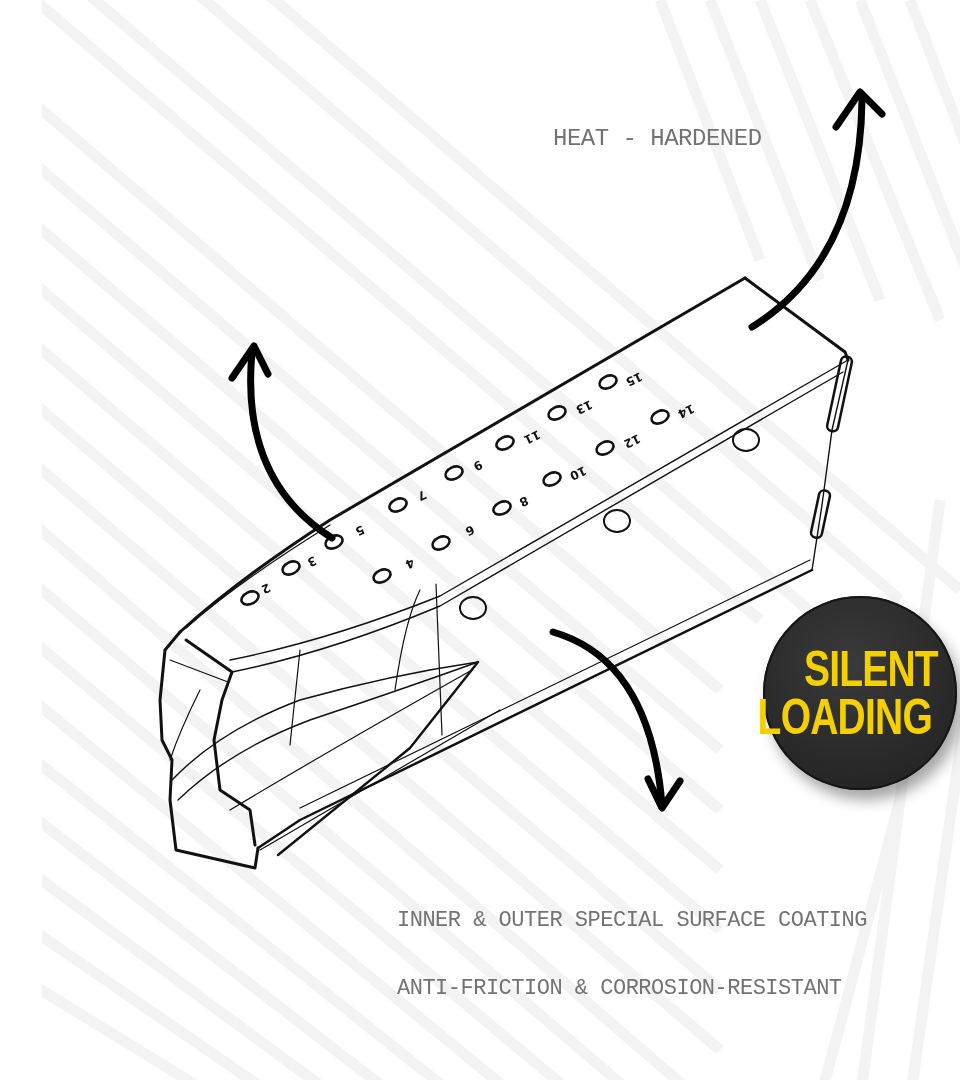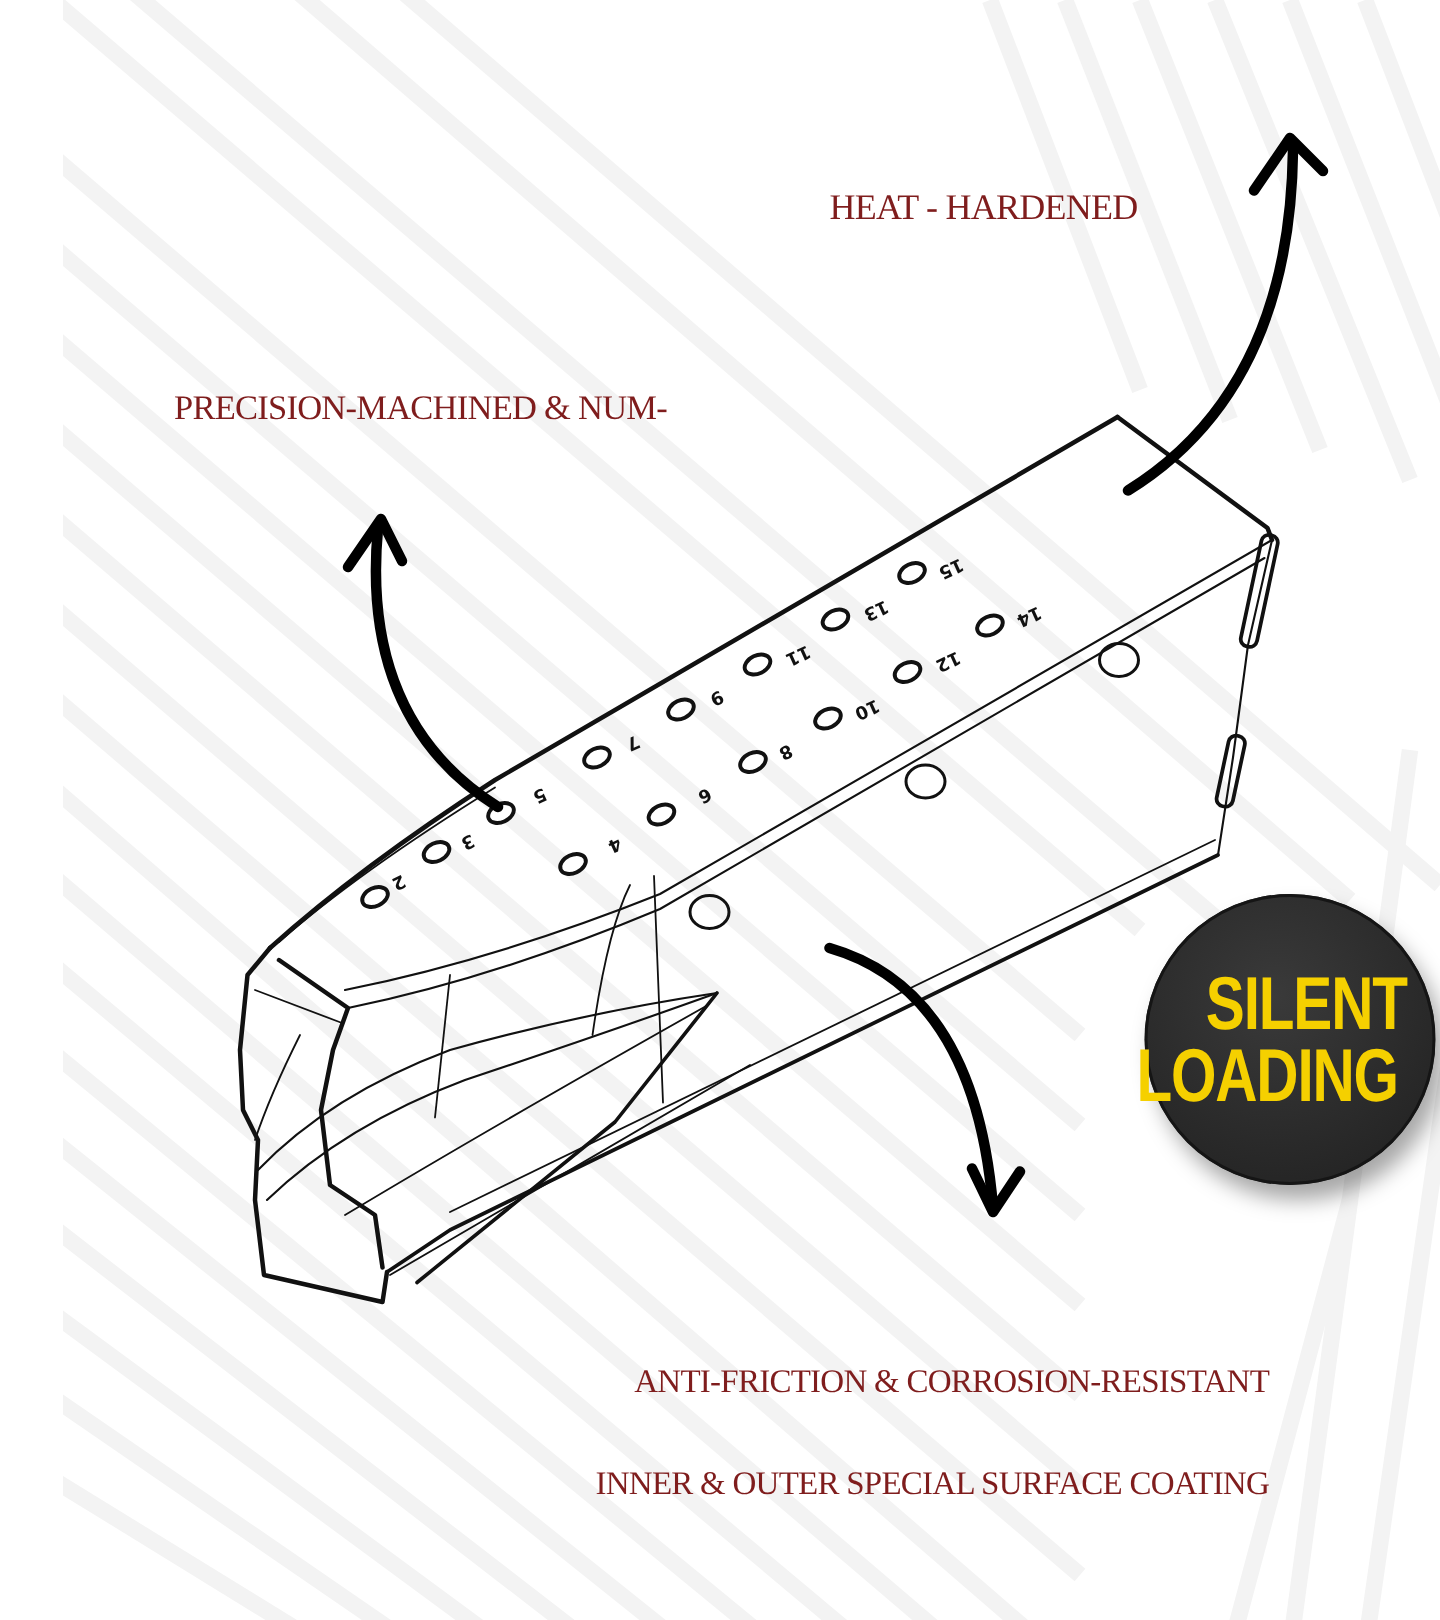--- a/index.html
+++ b/index.html
@@ -1,19 +1,19 @@
 <!DOCTYPE html>
 <html><head>
 <meta charset="utf-8">
 <style>
   html, body { margin: 0; padding: 0; }
   body { width: 960px; height: 1080px; background: #ffffff; position: relative; overflow: hidden; font-family: "Liberation Sans", sans-serif; }
   .bg { position: absolute; left: 0; top: 0; width: 960px; height: 1080px; }
   .drawing { position: absolute; left: 0; top: 0; width: 960px; height: 1080px; }
-  .callout { position: absolute; color: #7f1d1d; font-family: Liberation Serif, serif; font-weight: normal; letter-spacing: -0.5px; line-height: 34px; white-space: pre-line; text-align: right; }
+  .callout { position: absolute; color: #737373; font-family: Liberation Mono, monospace; font-weight: normal; letter-spacing: -0.5px; line-height: 34px; white-space: pre-line; }
   .callout span { display: block; }
   #callout-heat { left: 553px; top: 88px; font-size: 24px; }
   #callout-holes { left: 116px; top: 221px; font-size: 23px; }
   #callout-coating { left: 397px; top: 870px; font-size: 22px; }
   .badge { position: absolute; left: 763px; top: 596px; width: 194px; height: 194px; border-radius: 50%;
            background: radial-gradient(circle at 45% 35%, #3a3a3a 0%, #2b2b2b 55%, #1f1f1f 100%);
            box-shadow: 6px 10px 14px rgba(0,0,0,0.35), inset 0 0 0 2px #151515;
            display: flex; flex-direction: column; align-items: flex-end; justify-content: center; }
   .badge span { display: block; color: #f5d000; font-family: "Liberation Sans", sans-serif; font-weight: bold;
                 font-size: 50px; line-height: 48px; letter-spacing: -1px; transform: scaleX(0.78); }
@@ -139,24 +139,23 @@
     <path d="M553 632 Q650 660 662 805"></path>
     <path d="M648 779 L662 808 L680 781"></path>
   </g>
 </svg>
 
 <div class="callout" id="callout-heat">
   <span>HEAT - HARDENED</span>
 </div>
 
 <div class="callout" id="callout-holes">
-  <span>PRECISION-MACHINED &amp; NUM-</span>
 </div>
 
 <div class="callout" id="callout-coating">
+  <span>INNER &amp; OUTER SPECIAL SURFACE COATING</span>
   <span>ANTI-FRICTION &amp; CORROSION-RESISTANT</span>
-  <span>INNER &amp; OUTER SPECIAL SURFACE COATING</span>
 </div>
 
 <div class="badge">
   <span>SILENT</span>
   <span>LOADING</span>
 </div>
 
 </body></html>

